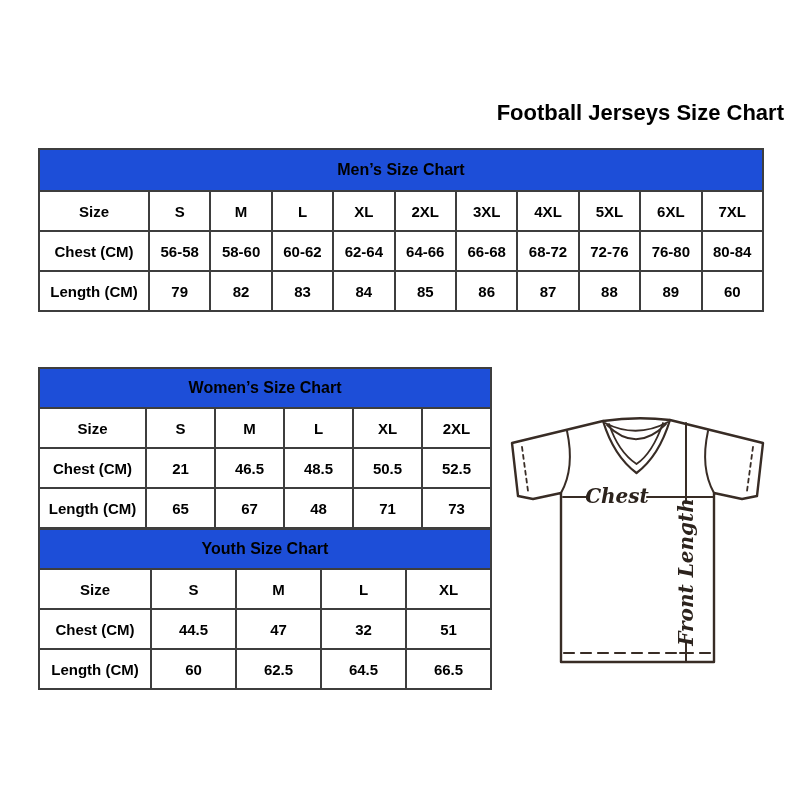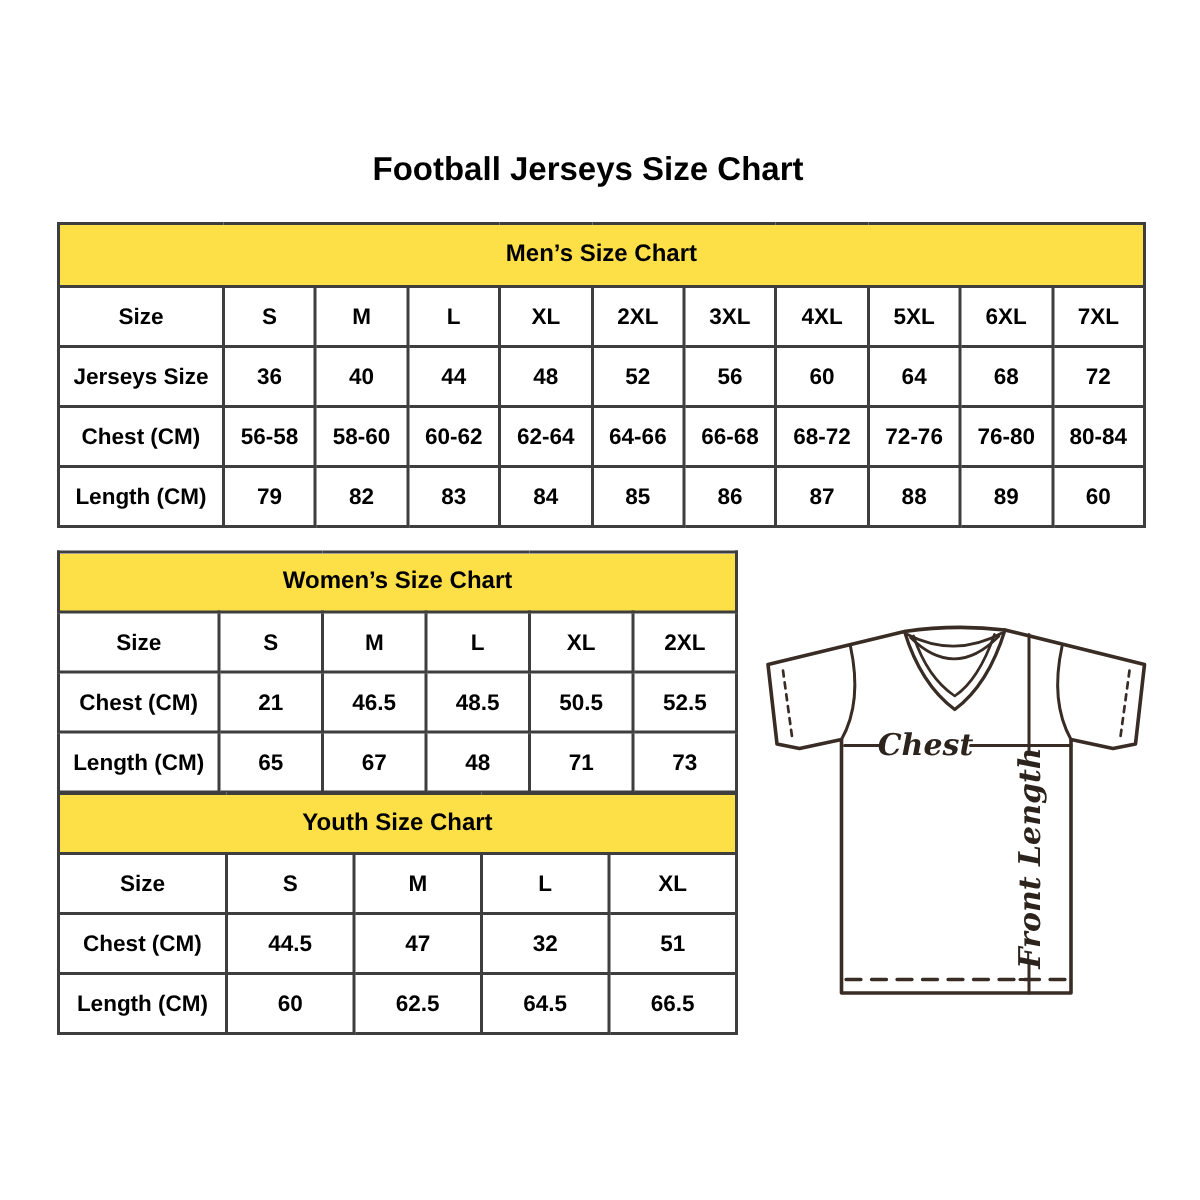--- a/index.html
+++ b/index.html
@@ -1,33 +1,33 @@
 <!DOCTYPE html>
 <html><head>
 <meta charset="utf-8">
 <style>
   html,body{margin:0;padding:0;background:#ffffff;}
   .page{
     position:relative;width:800px;height:800px;background:#ffffff;overflow:hidden;
     font-family:"Liberation Sans",sans-serif;color:#000;
   }
   .main-title{
-    position:absolute;top:100px;left:0;width:784px;text-align:center;
+    position:absolute;top:100px;left:0;width:784px;text-align:right;
     font-size:22px;font-weight:bold;color:#000;
   }
   table.size-table{
     position:absolute;border-collapse:collapse;table-layout:fixed;background:#fff;
   }
   table.size-table th,
   table.size-table td{
     border:2px solid #3e3e3e;padding:0;text-align:center;vertical-align:middle;
     font-weight:bold;color:#000;font-size:15px;overflow:hidden;white-space:nowrap;
   }
   table.size-table th.table-title-cell{
-    background:#fde047;font-size:16px;height:38px;
+    background:#1d4ed8;font-size:16px;height:38px;
   }
   #men-table{left:38px;top:148px;width:724px;}
   #men-table th.table-title-cell{height:40px;}
   #men-table tr{height:40px;}
   #men-table col.c-label{width:110px;}
   #men-table col.c-val{width:61.4px;}
   #women-table{left:38px;top:367px;width:452px;}
   #women-table tr{height:40px;}
   #women-table col.c-label{width:107px;}
   #women-table col.c-val{width:69px;}
@@ -73,33 +73,20 @@
           <td>S</td>
           <td>M</td>
           <td>L</td>
           <td>XL</td>
           <td>2XL</td>
           <td>3XL</td>
           <td>4XL</td>
           <td>5XL</td>
           <td>6XL</td>
           <td>7XL</td>
-        </tr>
-        <tr>
-          <td>Jerseys Size</td>
-          <td>36</td>
-          <td>40</td>
-          <td>44</td>
-          <td>48</td>
-          <td>52</td>
-          <td>56</td>
-          <td>60</td>
-          <td>64</td>
-          <td>68</td>
-          <td>72</td>
         </tr>
         <tr>
           <td>Chest (CM)</td>
           <td>56-58</td>
           <td>58-60</td>
           <td>60-62</td>
           <td>62-64</td>
           <td>64-66</td>
           <td>66-68</td>
           <td>68-72</td>

